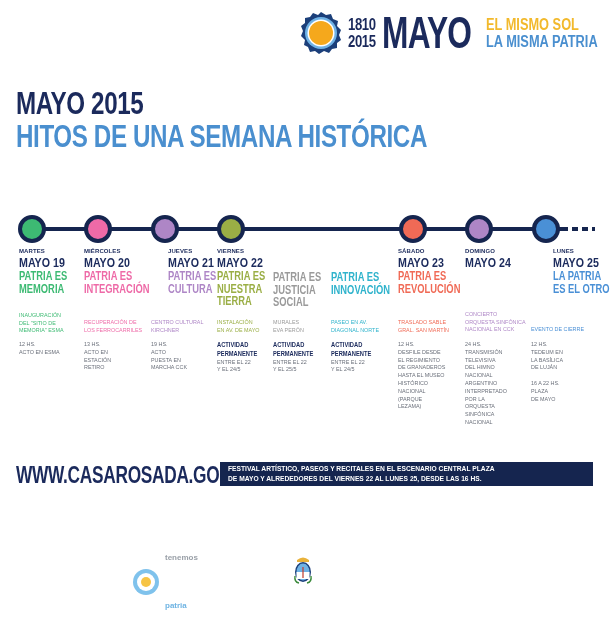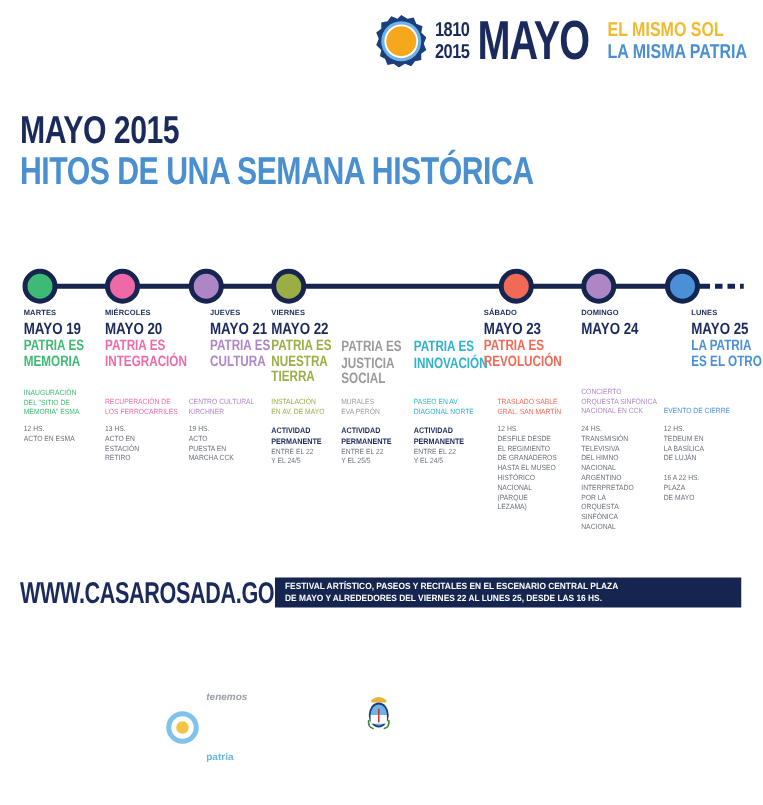--- a/index.html
+++ b/index.html
@@ -36,21 +36,21 @@
   .url { position: absolute; left: 16px; top: 461px; font-weight: bold; font-size: 24px; color: #1b2a5c; transform: scaleX(0.72); transform-origin: left top; white-space: nowrap; letter-spacing: -0.4px; }
   .banner { position: absolute; left: 220px; top: 462px; width: 373px; height: 24px; background: #15254f; padding: 2px 8px; }
   .banner span { display: block; color: #ffffff; font-weight: bold; font-size: 7.2px; line-height: 9.5px; white-space: nowrap; transform: scaleX(0.93); transform-origin: left top; }
 
   
   .tp-logo { position: absolute; left: 133px; top: 554px; display: flex; align-items: center; }
   .tp-circle { width: 26px; height: 26px; border-radius: 50%; background: #7fc2ec; position: relative; }
   .tp-circle::before { content: ""; position: absolute; left: 4px; top: 4px; width: 18px; height: 18px; border-radius: 50%; background: #ffffff; }
   .tp-circle::after { content: ""; position: absolute; left: 8px; top: 8px; width: 10px; height: 10px; border-radius: 50%; background: #f6c445; }
   .tp-text { margin-left: 6px; display: flex; flex-direction: column; font-size: 8px; line-height: 8.5px; font-weight: bold; }
-  .tp-text .a { color: #9aa0a8; font-style: italic; }
+  .tp-text .a { color: #9aa0a8; }
   .tp-text .b { color: #6fb4e3; margin-top: 39px; }
 
   .pres-logo { position: absolute; left: 293px; top: 556px; display: flex; align-items: center; }
   .shield { width: 20px; height: 28px; position: relative; }
   .pres-text { margin-left: 6px; font-size: 12.5px; font-weight: bold; color: #222222; white-space: nowrap; }
 </style>
 </head>
 <body>
 
 <div class="header-logo">
@@ -195,21 +195,21 @@
   <div>PASEO EN AV.</div>
   <div>DIAGONAL NORTE</div>
 </div>
 <div class="detail" style="left:331px;top:341px;">
   <div><b>ACTIVIDAD</b></div>
   <div><b>PERMANENTE</b></div>
   <div>ENTRE EL 22</div>
   <div>Y EL 24/5</div>
 </div>
 
-<div class="col" style="left:387px;">
+<div class="col" style="left:398px;">
   <div class="day">SÁBADO</div>
   <div class="date">MAYO 23</div>
   <div class="theme" style="color:#f06a56;">
     <div>PATRIA ES</div>
     <div>REVOLUCIÓN</div>
   </div>
 </div>
 <div class="sub" style="left:398px;top:319px;color:#f06a56;">
   <div>TRASLADO SABLE</div>
   <div>GRAL. SAN MARTÍN</div>

